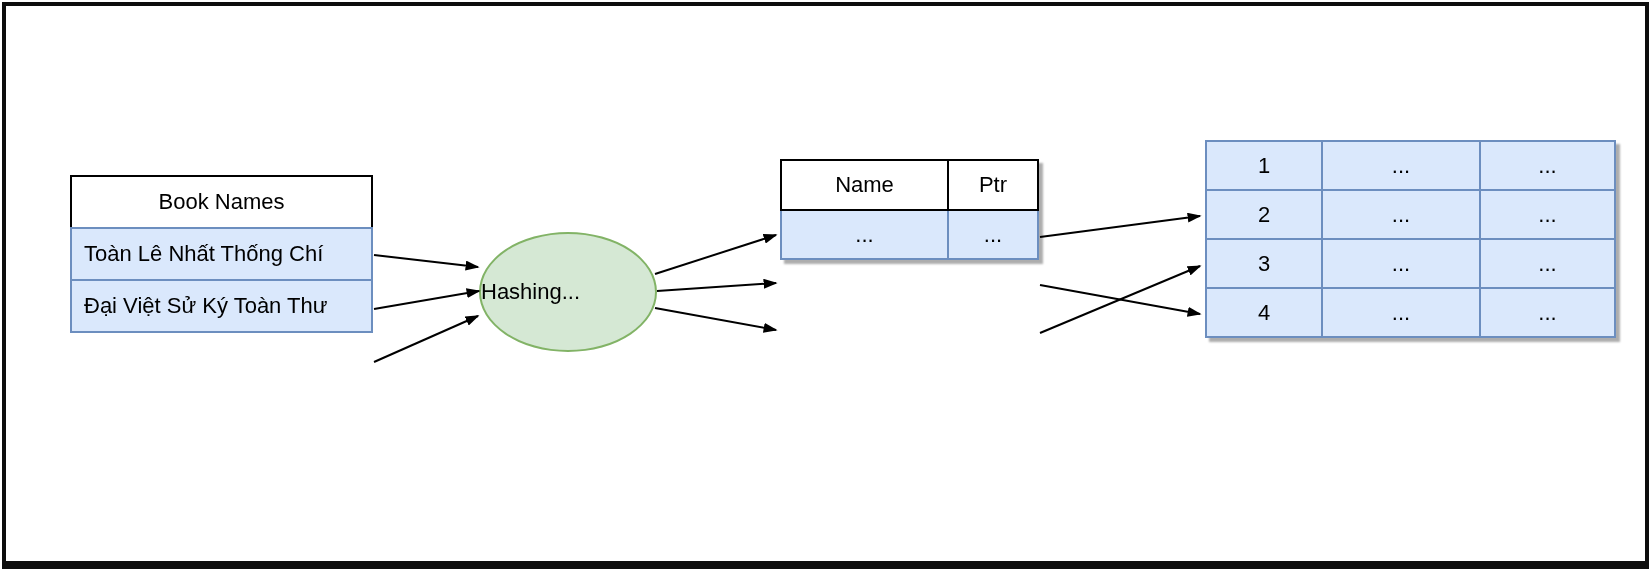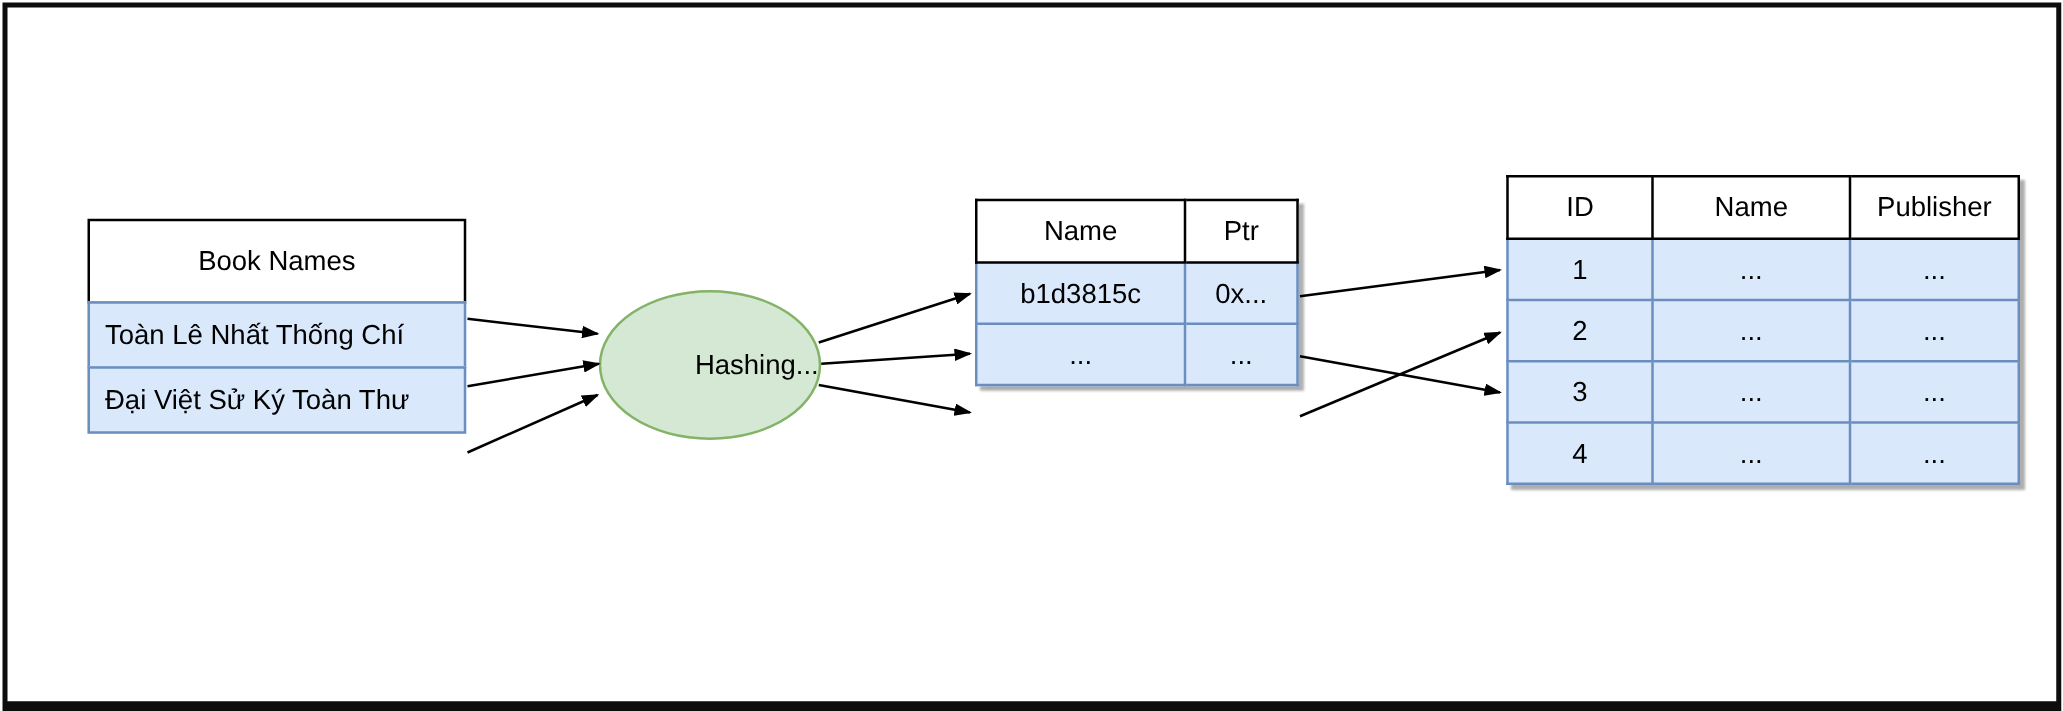--- a/index.html
+++ b/index.html
@@ -13,35 +13,35 @@
   
   .frame{
     position:absolute;left:2px;top:2px;width:1647px;height:567px;
     box-sizing:border-box;border:4px solid #0d0d0d;border-bottom-width:8px;
     pointer-events:none;
   }
 
   
   .book-table{position:absolute;left:70px;top:175px;width:303px;font-size:22px;}
   .book-header{
-    box-sizing:border-box;height:68px;background:#ffffff;border:2px solid #000;
+    box-sizing:border-box;height:54px;background:#ffffff;border:2px solid #000;
     display:flex;align-items:center;justify-content:center;
   }
   .book-row{
     box-sizing:border-box;height:54px;margin-top:-2px;
     background:#dae8fc;border:2px solid #6c8ebf;
     display:flex;align-items:center;padding-left:12px;
   }
   .book-row:first-of-type{margin-top:0;}
 
   
   .hash-ellipse{
     position:absolute;left:479px;top:232px;width:178px;height:120px;
     box-sizing:border-box;background:#d5e8d4;border:2px solid #82b366;border-radius:50%;
-    display:flex;align-items:center;justify-content:flex-end;font-size:22px;
+    display:flex;align-items:center;justify-content:flex-start;font-size:22px;
   }
 
   
   table.dtable{
     position:absolute;border-collapse:collapse;table-layout:fixed;
     font-size:22px;box-shadow:4px 4px 2px rgba(0,0,0,0.32);
     background:#dae8fc;
   }
   table.dtable th{
     background:#ffffff;border:2px solid #000;font-weight:400;
@@ -88,42 +88,33 @@
     <colgroup>
         <col style="width:167px">
         <col style="width:90px">
       </colgroup>
     <tbody>
         <tr class="hrow">
       <th>Name</th>
       <th>Ptr</th>
     </tr>
     <tr class="drow">
-      <td>b1d3815c</td>
-      <td>0x...</td>
-    </tr>
-    <tr class="drow">
       <td>...</td>
       <td>...</td>
     </tr>
   </tbody>
     </table>
 
   <table class="dtable" id="record-table">
     <colgroup>
         <col style="width:116px">
         <col style="width:158px">
         <col style="width:135px">
       </colgroup>
     <tbody>
-        <tr class="hrow">
-      <th>ID</th>
-      <th>Name</th>
-      <th>Publisher</th>
-    </tr>
     <tr class="drow">
       <td>1</td>
       <td>...</td>
       <td>...</td>
     </tr>
     <tr class="drow">
       <td>2</td>
       <td>...</td>
       <td>...</td>
     </tr>

